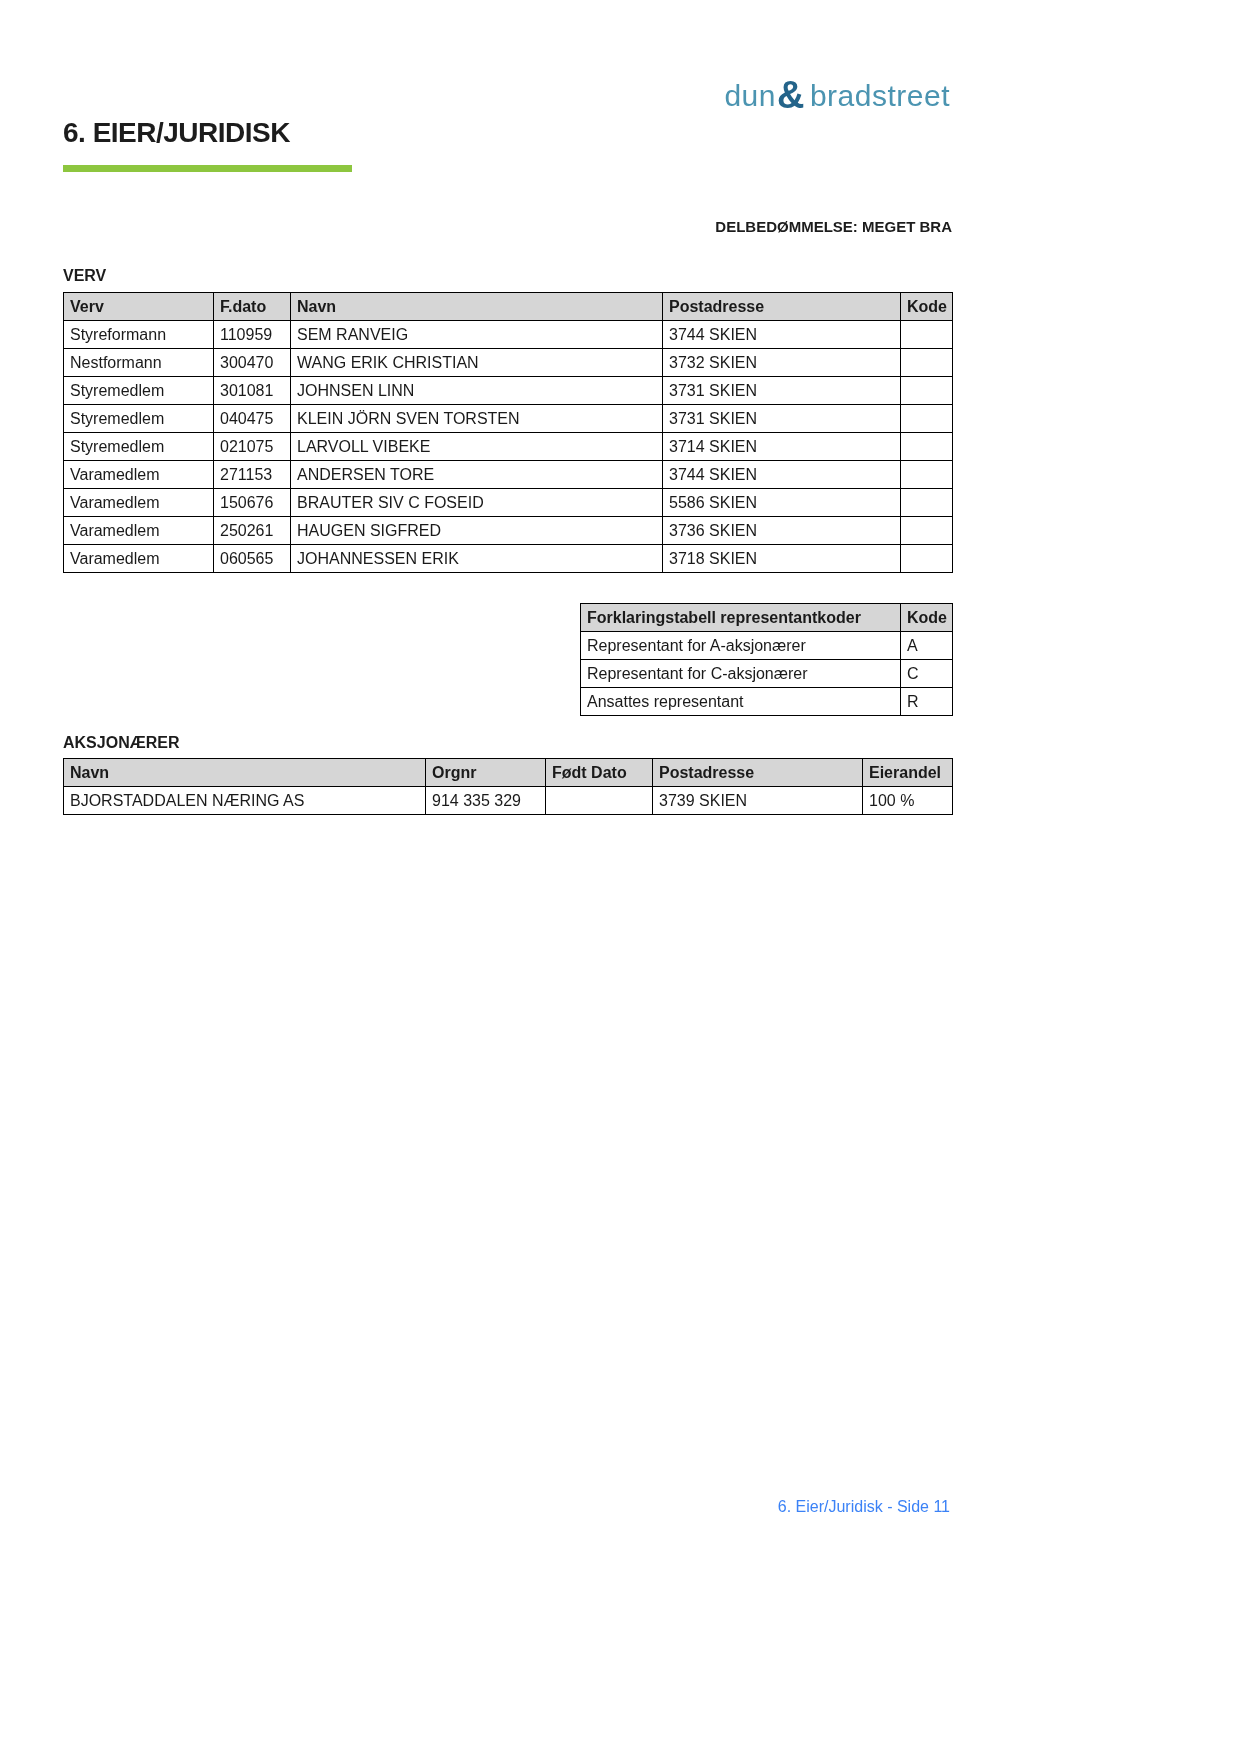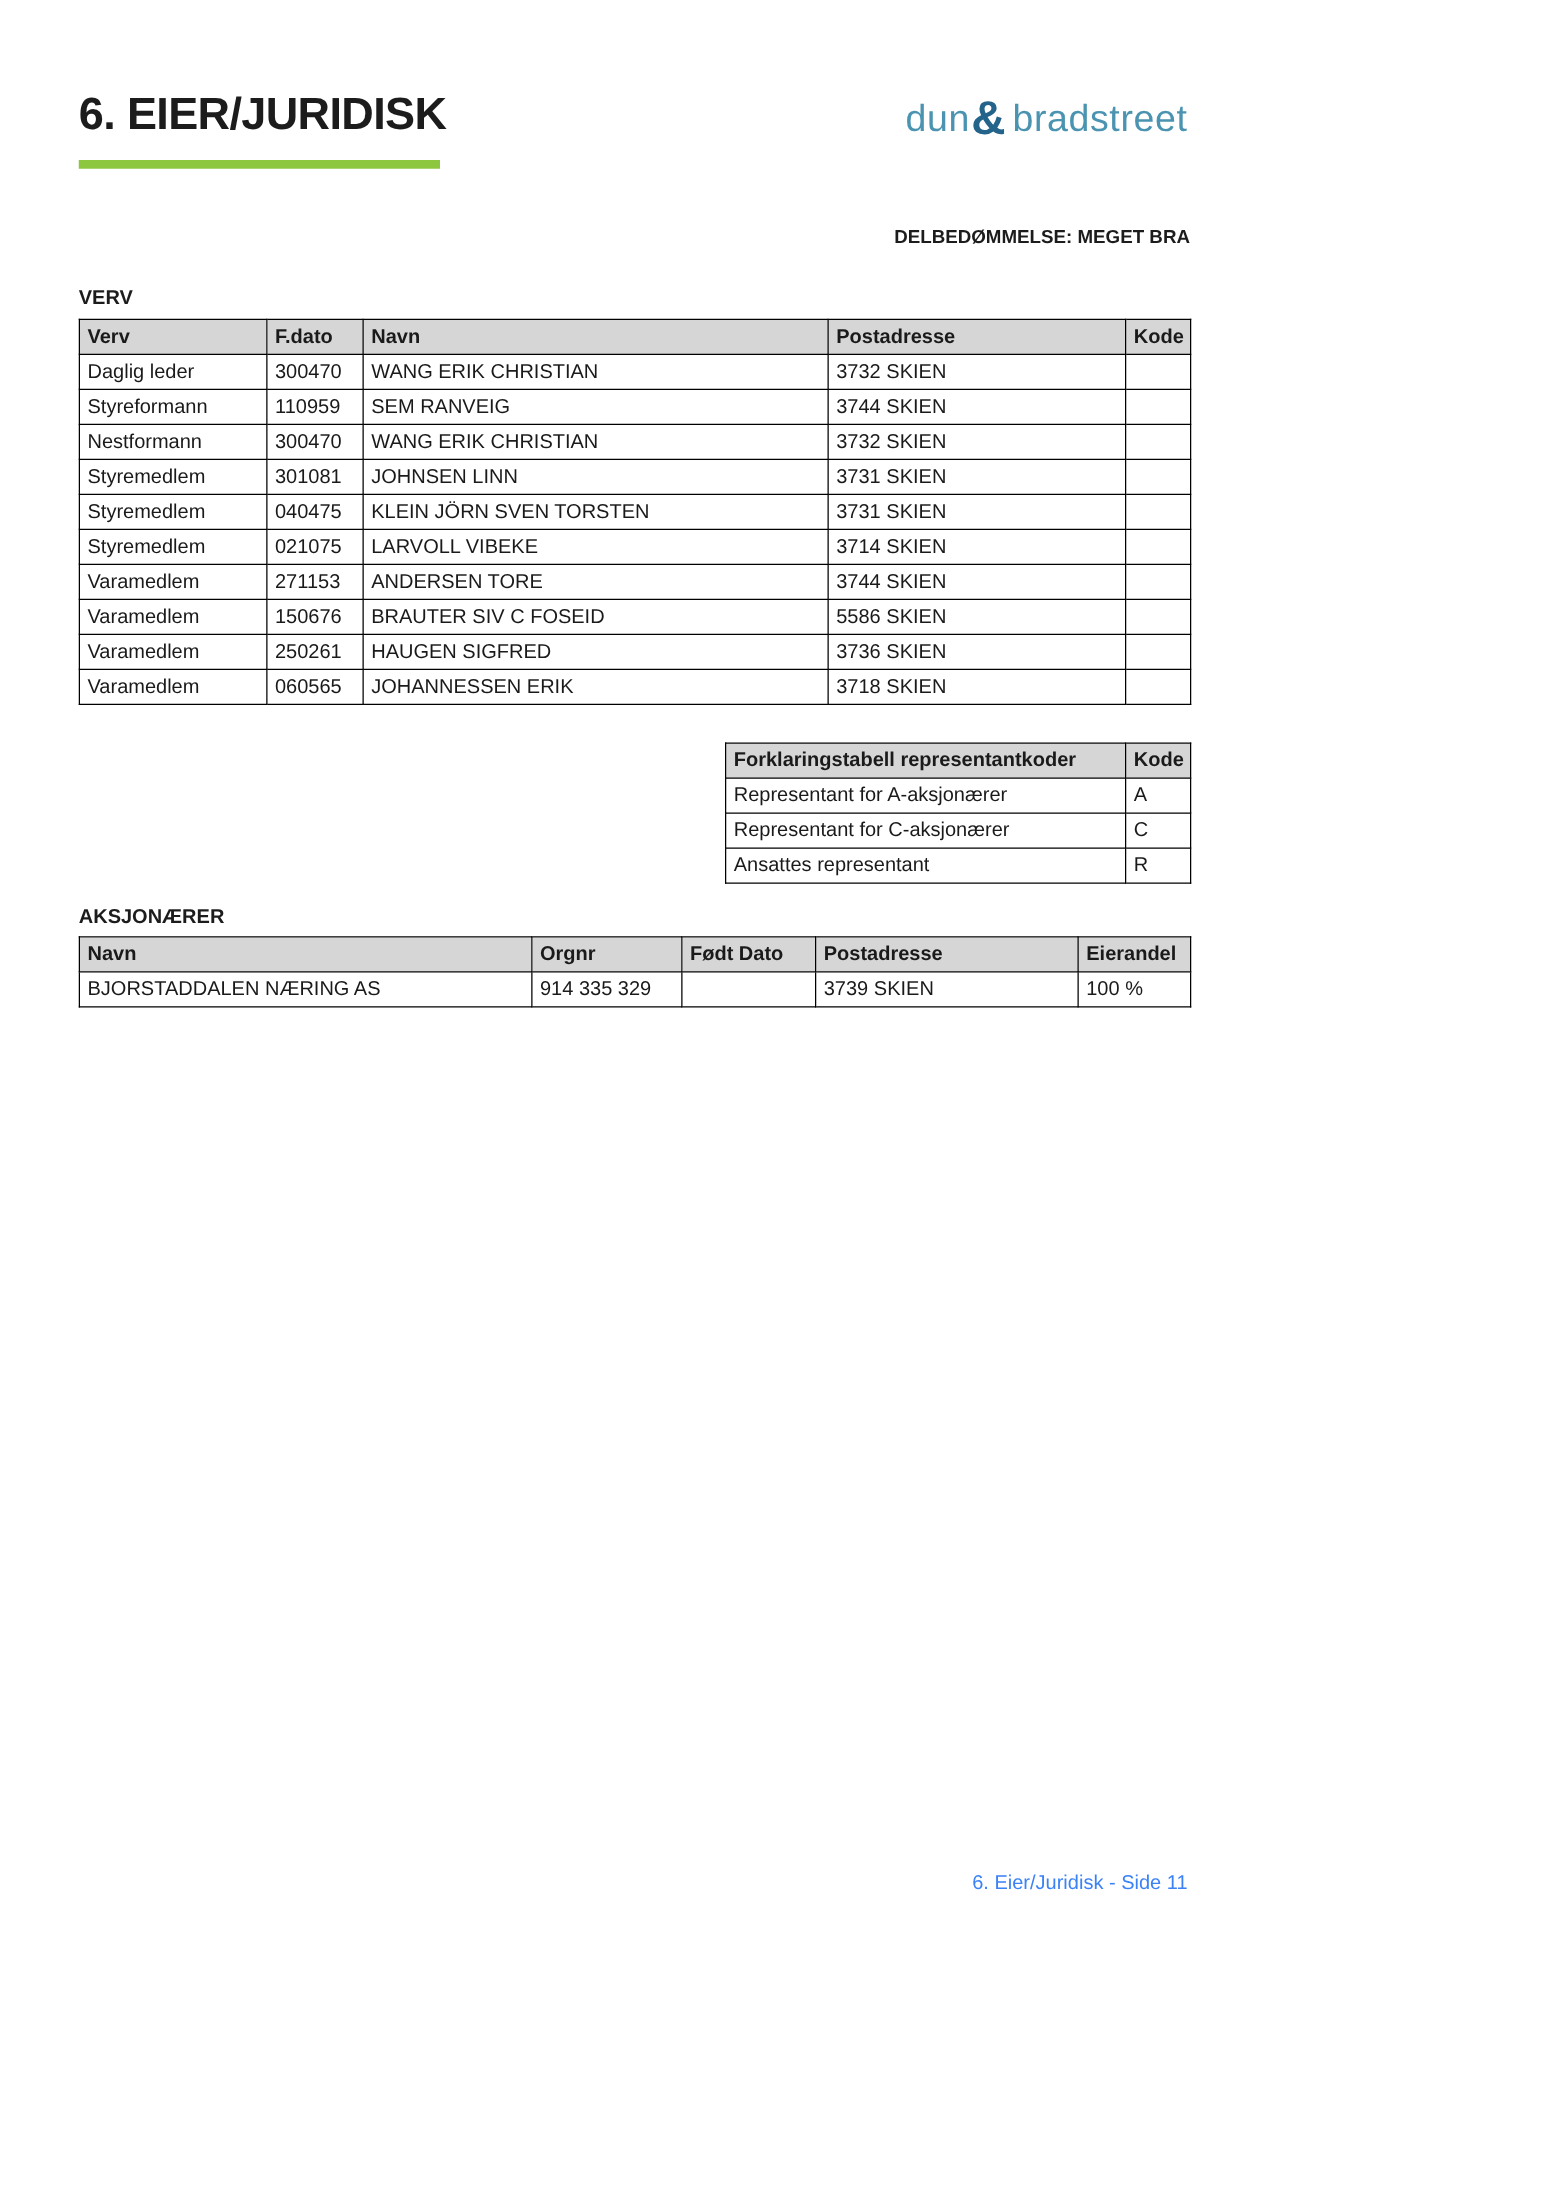--- a/index.html
+++ b/index.html
@@ -38,22 +38,22 @@
   }
 
   .content {
     position: absolute;
     left: 63px;
     top: 0;
     width: 889px;
   }
 
   .page-title {
-    margin-top: 70px;
-    font-size: 36px;
+    margin-top: 117px;
+    font-size: 28px;
     font-weight: bold;
     letter-spacing: -0.5px;
     color: #1c1c1c;
   }
   .accent-rule {
     margin-top: 16px;
     width: 289px;
     height: 7px;
     background: #8dc63f;
   }
@@ -136,27 +136,20 @@
         <tr>
           <th>Verv</th>
           <th>F.dato</th>
           <th>Navn</th>
           <th>Postadresse</th>
           <th>Kode</th>
         </tr>
       </thead>
       <tbody>
           <tr>
-            <td>Daglig leder</td>
-            <td>300470</td>
-            <td>WANG ERIK CHRISTIAN</td>
-            <td>3732 SKIEN</td>
-            <td></td>
-          </tr>
-          <tr>
             <td>Styreformann</td>
             <td>110959</td>
             <td>SEM RANVEIG</td>
             <td>3744 SKIEN</td>
             <td></td>
           </tr>
           <tr>
             <td>Nestformann</td>
             <td>300470</td>
             <td>WANG ERIK CHRISTIAN</td>

